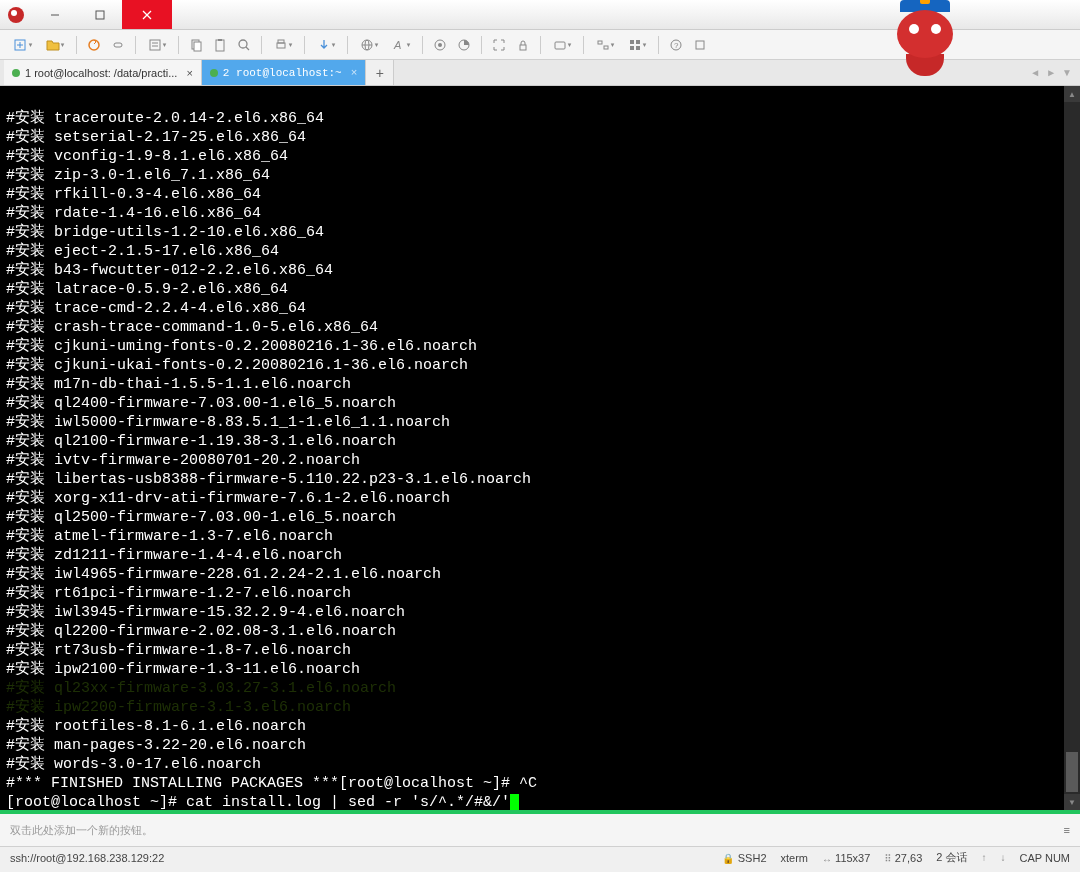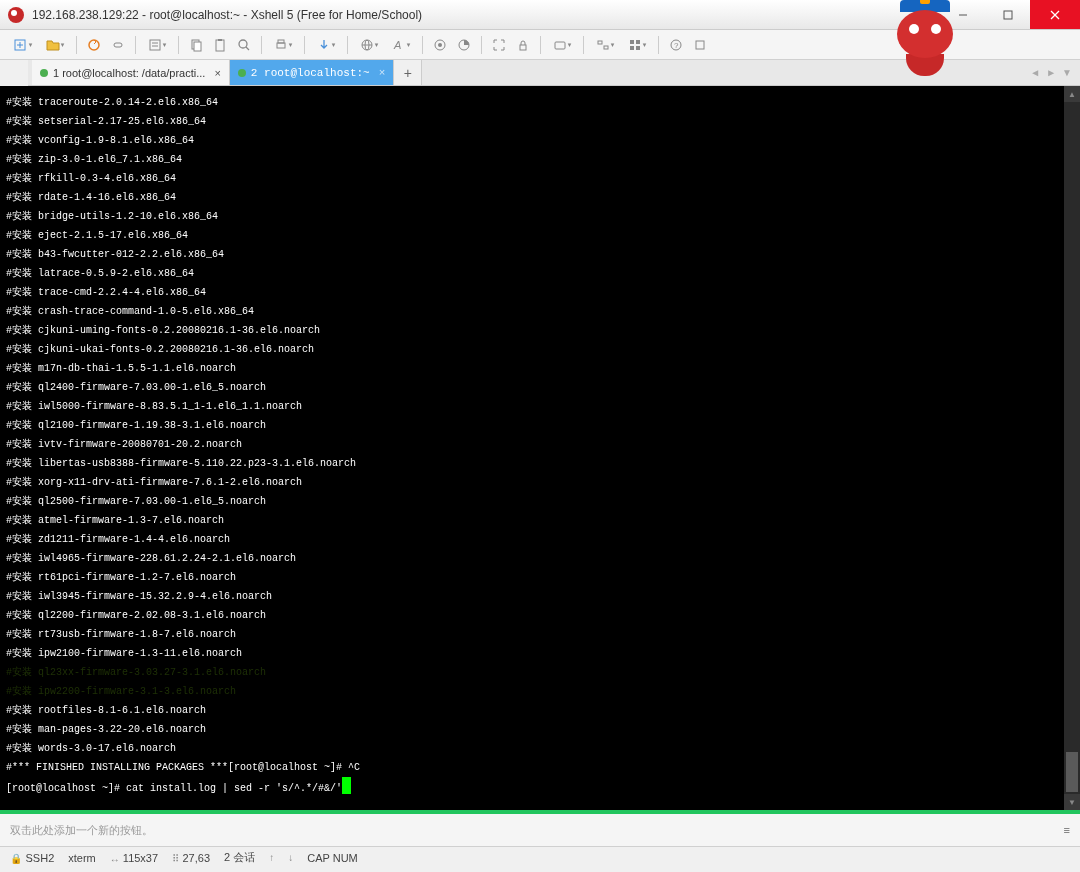--- a/index.html
+++ b/index.html
@@ -11,31 +11,31 @@
 .winbtns { display:flex; height:100%; }
 .winbtn { width:45px; display:flex; align-items:center; justify-content:center; color:#555; }
 .winbtn.close { background:#e81123; color:#fff; width:50px; }
 .winbtn svg { width:10px; height:10px; }
 .toolbar { height:30px; background:#f5f5f5; border-bottom:1px solid #d0d0d0; display:flex; align-items:center; padding:0 8px; gap:2px; }
 .tbtn { width:22px; height:22px; display:flex; align-items:center; justify-content:center; color:#555; border-radius:2px; }
 .tbtn.dd { width:30px; }
 .tbtn svg { width:14px; height:14px; }
 .tsep { width:1px; height:18px; background:#ccc; margin:0 4px; }
 .dd-arrow { font-size:7px; color:#888; margin-left:1px; }
-.tabbar { height:26px; background:#e8e8e8; border-bottom:1px solid #ccc; display:flex; align-items:stretch; padding-left:4px;margin-left:28px; }
+.tabbar { height:26px; background:#e8e8e8; border-bottom:1px solid #ccc; display:flex; align-items:stretch; padding-left:4px; }
 .tab { display:flex; align-items:center; padding:0 8px; gap:5px; border-right:1px solid #ccc; background:#f5f5f5; font-size:11px; max-width:200px; }
 .tab.active { background:#52a8ec; color:#fff;font-family:Liberation Mono, monospace; }
 .tab .dot { width:8px; height:8px; border-radius:50%; background:#4caf50; flex-shrink:0; }
 .tab .lbl { overflow:hidden; text-overflow:ellipsis; white-space:nowrap; }
 .tab.inactive .lbl { color:#333; }
 .tab .x { font-size:11px; opacity:.7; margin-left:4px; }
 .tab.new { width:28px; justify-content:center; background:#f0f0f0; color:#666; font-size:14px; }
 .tab-nav { margin-left:auto; display:flex; align-items:center; padding:0 8px; gap:6px; color:#aaa; font-size:10px; }
 .terminal-wrap { position:relative; height:724px; background:#000; }
-.terminal { position:absolute; inset:0; right:16px; padding:7px 0 0 6px; font-family:Consolas,"Courier New",monospace; font-size:10px; line-height:19px; color:#fff; white-space:pre; overflow:hidden; }
+.terminal { position:absolute; inset:0; right:16px; padding:23px 0 0 6px; font-family:Consolas,"Courier New",monospace; font-size:15px; line-height:19px; color:#fff; white-space:pre; overflow:hidden; }
 .scrollbar { position:absolute; right:0; top:0; bottom:0; width:16px; background:#2a2a2a; }
 .scroll-btn { height:16px; background:#3a3a3a; display:flex; align-items:center; justify-content:center; color:#888; font-size:8px; }
 .scroll-thumb { position:absolute; left:2px; right:2px; bottom:18px; height:40px; background:#5a5a5a; }
 .cursor { display:inline-block; width:9px; height:17px; background:#0f0; vertical-align:text-bottom; }
 .dim { color:#4d7c0f; opacity:.38; }
 .addbar { height:24px; background:#f5f5f5; border-top:4px solid #22c55e; display:flex; align-items:center; padding:16px 10px; color:#999; font-size:11px; }
 .addbar .menu-ic { margin-left:auto; color:#666; }
 .status { height:22px; background:#f0f0f0; border-top:1px solid #d0d0d0; display:flex; align-items:center; padding:0 10px; font-size:11px; color:#444; gap:14px; }
 .status .left { flex:1; }
 .status .ic { color:#888; font-size:10px; }
@@ -51,21 +51,20 @@
 <body>
 
 <div class="mascot">
   <div class="hat"></div>
     <div class="face"></div>
     <div class="body"></div>
 </div>
 
 <div class="titlebar">
   <div class="appicon"></div>
-  <div class="title">192.168.238.129:22 - root@localhost:~ - Xshell 5 (Free for Home/School)</div>
   <div class="winbtns">
     <div class="winbtn">
         <svg viewBox="0 0 10 10">
           <line x1="1" y1="5" x2="9" y2="5" stroke="currentColor" stroke-width="1"></line>
         </svg>
       </div>
     <div class="winbtn">
         <svg viewBox="0 0 10 10">
           <rect x="1" y="1" width="8" height="8" fill="none" stroke="currentColor" stroke-width="1"></rect>
         </svg>
@@ -291,20 +290,21 @@
     <div class="scroll-btn" style="position:absolute;bottom:0;width:100%;">▼</div>
   </div>
 </div>
 
 <div class="addbar">
   <span>双击此处添加一个新的按钮。</span>
   <span class="menu-ic">≡</span>
 </div>
 
 <div class="status">
+  <span class="left">ssh://root@192.168.238.129:22</span>
   <span><span class="ic">🔒</span> <span>SSH2</span></span>
   <span>xterm</span>
   <span><span class="ic">↔</span> <span>115x37</span></span>
   <span><span class="ic">⠿</span> <span>27,63</span></span>
   <span>2 会话</span>
   <span class="ic">↑</span>
   <span class="ic">↓</span>
   <span>CAP  NUM</span>
 </div>
 

